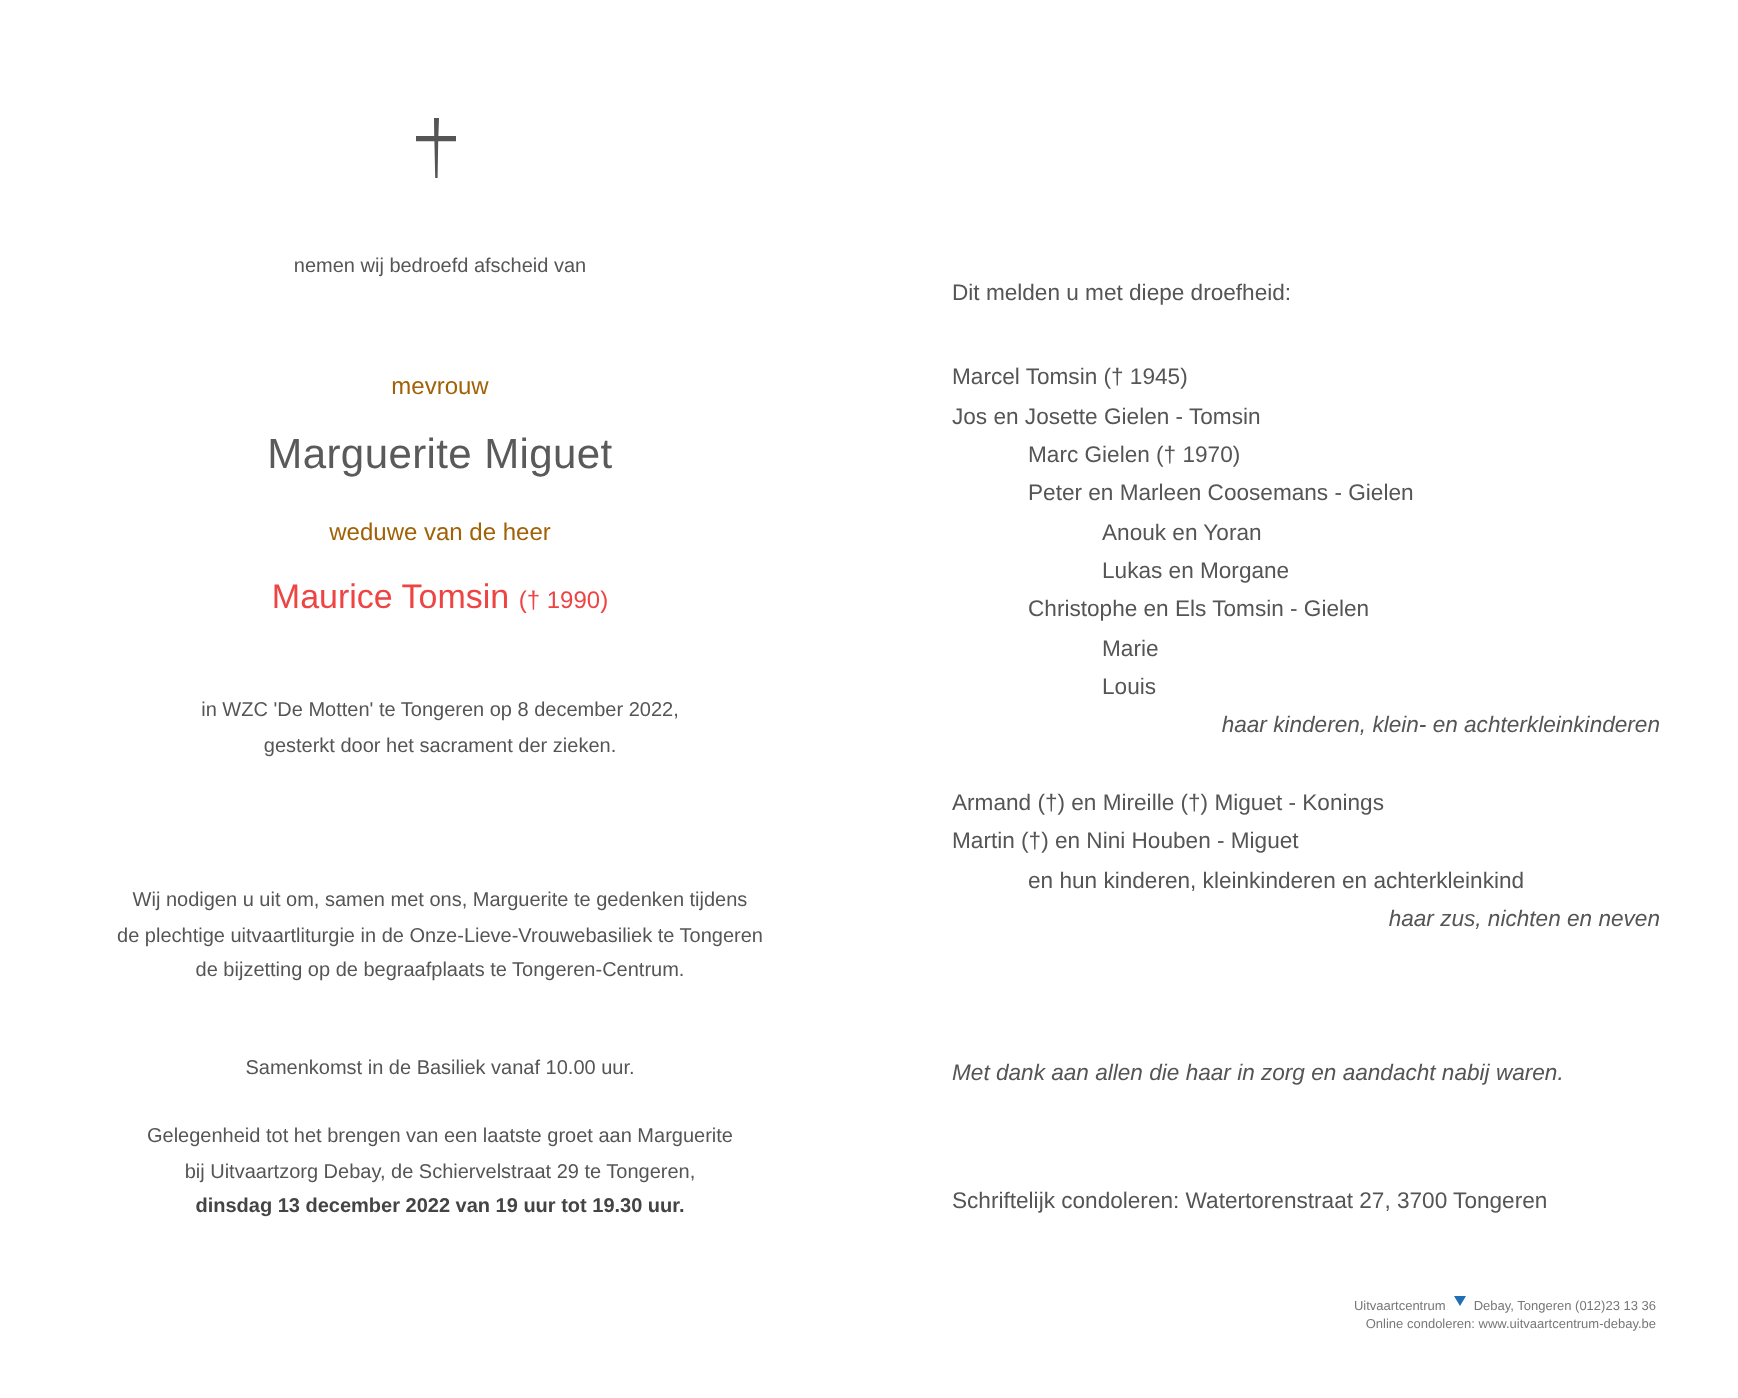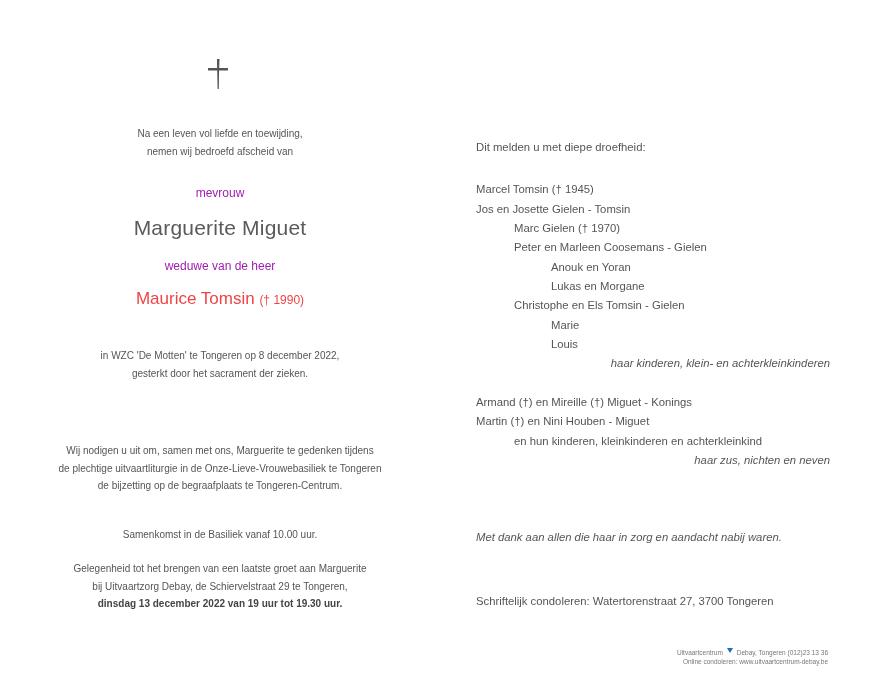--- a/index.html
+++ b/index.html
@@ -10,21 +10,21 @@
   }
   .left {
     position: absolute; left: 0; top: 0; width: 440px; height: 699px;
     text-align: center;
   }
   .cross {
     position: absolute; left: 207px; top: 58px; width: 22px; height: 32px;
   }
   .abs { position: absolute; left: 0; width: 440px; text-align: center; }
   .small { font-size: 10px; line-height: 17.5px; color: #555; }
-  .mid { font-size: 12px; color: #a21caf; }
+  .mid { font-size: 12px; color: #a16207; }
   .name-big { font-size: 21px; color: #5a5a5a; letter-spacing: 0.2px; }
   .name-med { font-size: 17px; color: #ef4444; }
   .name-med .dagger { font-size: 12px; }
   b { font-weight: bold; color: #444; }
 
   .right { position: absolute; left: 476px; top: 0; width: 370px; }
   .r { position: absolute; font-size: 11.3px; color: #555; white-space: nowrap; }
   .ind1 { left: 38px; }
   .ind2 { left: 75px; }
   .ital { font-style: italic; }
@@ -39,21 +39,20 @@
 </style>
 </head>
 <body>
 
 <div class="left">
   <svg class="cross" viewBox="0 0 22 32">
     <path d="M10 1 L12.5 1 L12.2 10 L21 10 L21 12.6 L12.1 12.6 L11.8 31 L10.6 31 L10.2 12.6 L1 12.6 L1 10 L10.1 10 Z" fill="#555"></path>
   </svg>
 
   <div class="abs small" style="top:125px;">
-    <div>Na een leven vol liefde en toewijding,</div>
     <div>nemen wij bedroefd afscheid van</div>
   </div>
 
   <div class="abs mid" style="top:186px;">mevrouw</div>
   <div class="abs mid" style="top:259px;">weduwe van de heer</div>
   <div class="abs name-big" style="top:216px;">Marguerite Miguet</div>
   <div class="abs name-med" style="top:289px;">
     <span>Maurice Tomsin</span>
     <span class="dagger">(† 1990)</span>
   </div>

